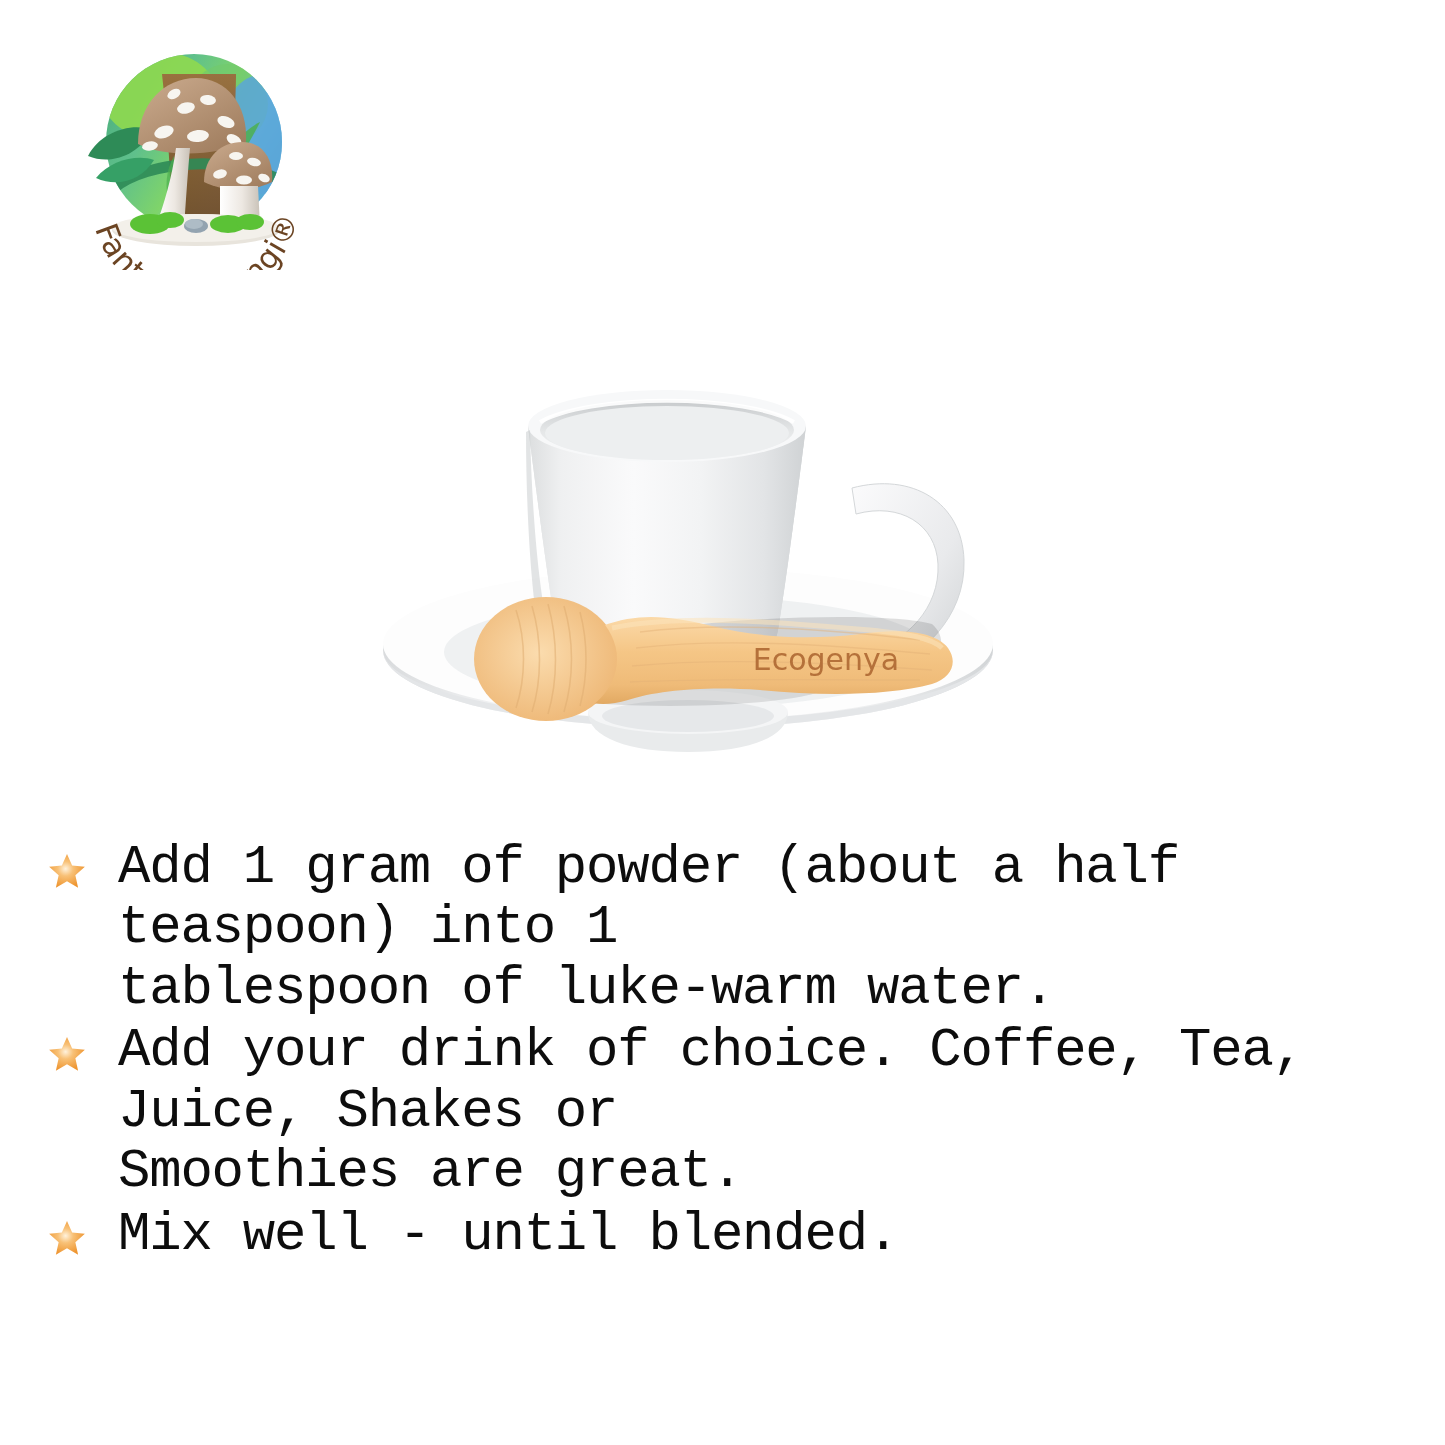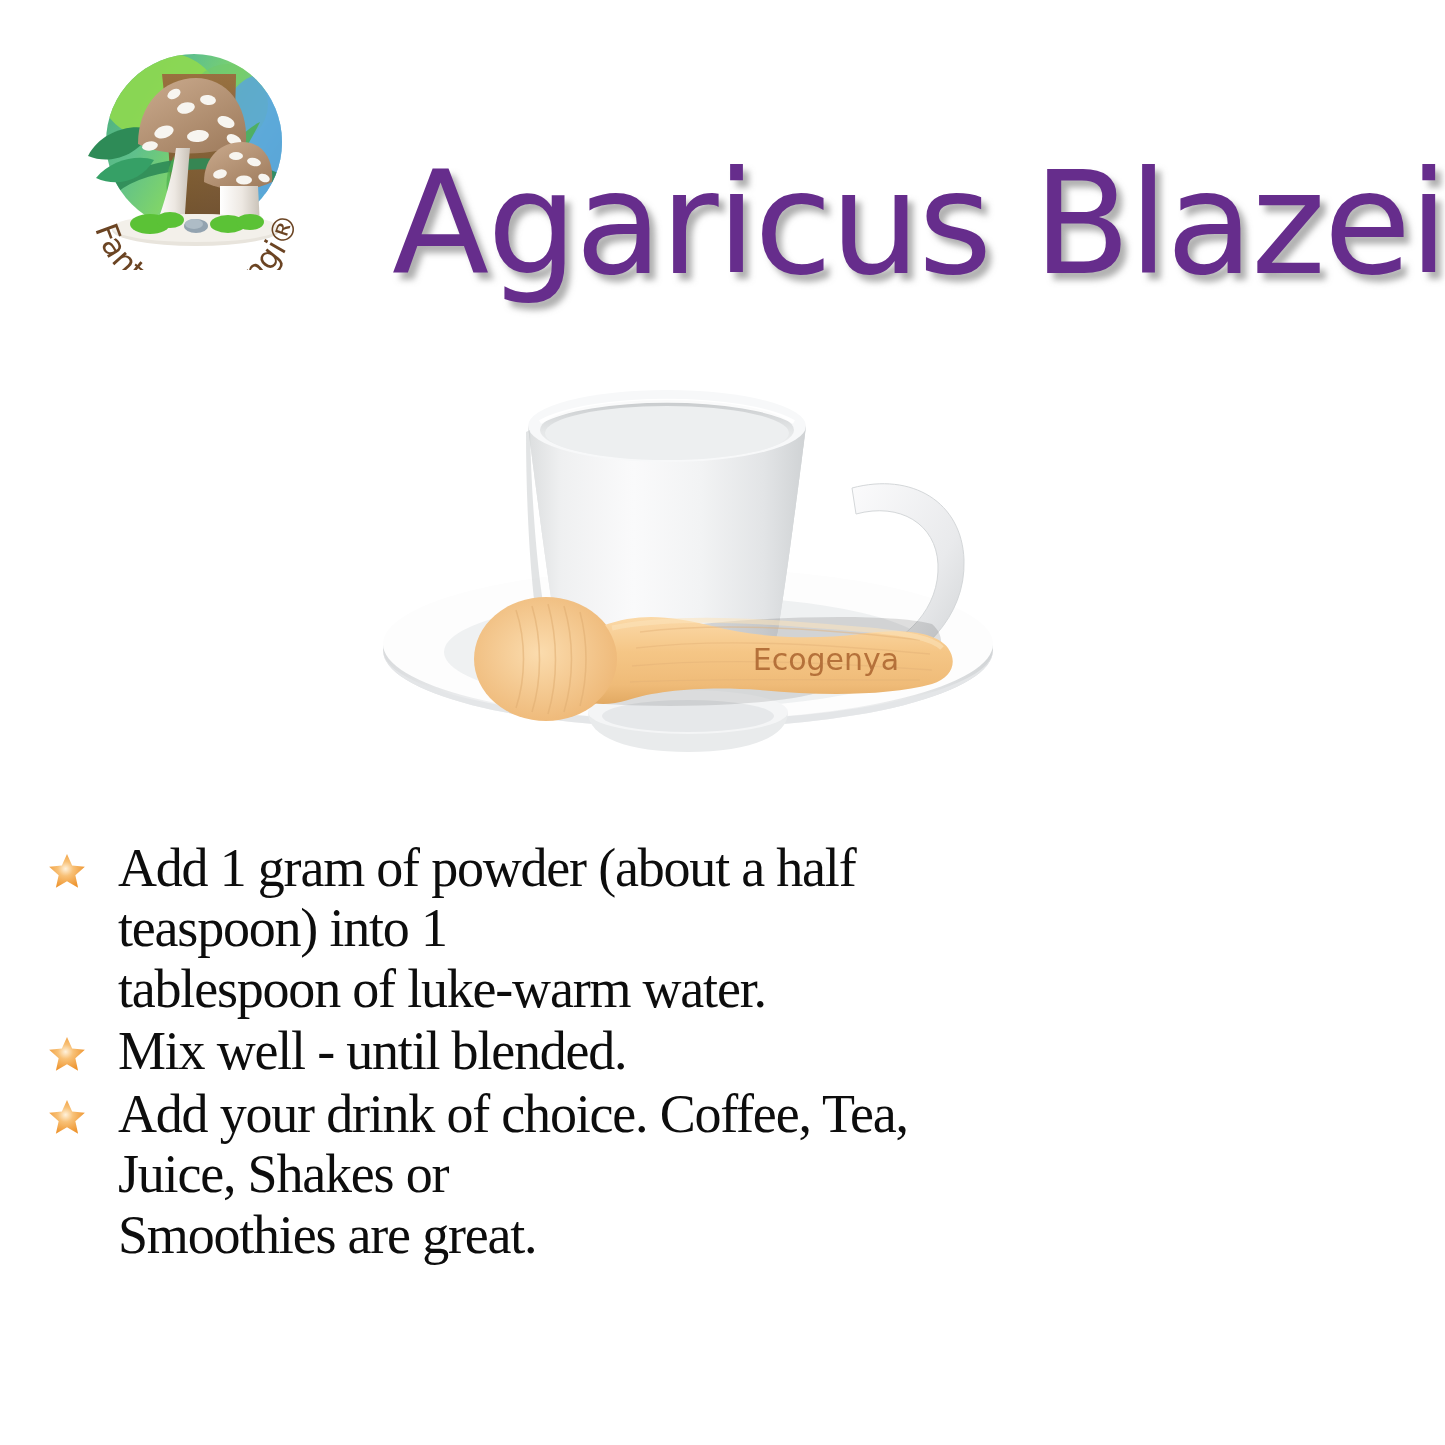--- a/index.html
+++ b/index.html
@@ -50,21 +50,21 @@
     margin:0 0 2px 0;
   }
   .star{
     position:absolute;
     left:48px;
     top:14px;
     width:38px;height:38px;
   }
   .star svg{display:block;width:38px;height:38px;}
   .btext{
-    font-family:Liberation Serif, serif;
+    font-family:Liberation Mono, monospace;
     font-size:54px;
     line-height:1.12;
     color:#0d0d0d;
     letter-spacing:-1.2px;
     white-space:pre-line;
     margin:0;
   }
 </style>
 </head>
 <body>
@@ -156,21 +156,20 @@
         <ellipse cx="118" cy="188" rx="12" ry="7" fill="#93A3B0"></ellipse>
         <ellipse cx="116" cy="186" rx="9" ry="5" fill="#AEBCC6"></ellipse>
 
         <path id="arcPath" d="M14 176 A 104 104 0 0 0 220 176" fill="none"></path>
         <text font-family="DejaVu Sans, sans-serif" font-size="31" fill="#6B4423" letter-spacing="1">
           <textPath href="#arcPath" startOffset="5%">Fantastic Fungi®</textPath>
         </text>
       </svg>
     </div>
 
-    <h1 class="title">Agaricus Blazei</h1>
   </div>
 
   <div class="cup-wrap">
     <svg viewBox="0 0 730 450" xmlns="http://www.w3.org/2000/svg" aria-hidden="true">
       <defs>
         <linearGradient id="cupBody" x1="0%" y1="0%" x2="100%" y2="0%">
           <stop offset="0%" stop-color="#DCDEDF"></stop>
           <stop offset="12%" stop-color="#EFF0F1"></stop>
           <stop offset="38%" stop-color="#FAFAFB"></stop>
           <stop offset="62%" stop-color="#F2F3F4"></stop>
@@ -303,45 +302,45 @@
       </span>
       <p class="btext">Add 1 gram of powder (about a half
 teaspoon) into 1
 tablespoon of luke-warm water.</p>
     </div>
 
     <div class="bullet">
       <span class="star">
         <svg viewBox="0 0 40 40" xmlns="http://www.w3.org/2000/svg" aria-hidden="true">
           <defs>
-            <radialGradient id="starG2" cx="46%" cy="44%" r="56%">
-              <stop offset="0%" stop-color="#FFF2DC"></stop>
-              <stop offset="38%" stop-color="#F8C177"></stop>
-              <stop offset="100%" stop-color="#EE9530"></stop>
-            </radialGradient>
-          </defs>
-          <path d="M20 2 L25.4 14.3 L38.8 15.6 L28.8 24.5 L31.7 37.6 L20 30.8 L8.3 37.6 L11.2 24.5 L1.2 15.6 L14.6 14.3 Z" fill="url(#starG2)"></path>
-        </svg>
-      </span>
-      <p class="btext">Mix well - until blended.</p>
-    </div>
-
-    <div class="bullet">
-      <span class="star">
-        <svg viewBox="0 0 40 40" xmlns="http://www.w3.org/2000/svg" aria-hidden="true">
-          <defs>
             <radialGradient id="starG3" cx="46%" cy="44%" r="56%">
               <stop offset="0%" stop-color="#FFF2DC"></stop>
               <stop offset="38%" stop-color="#F8C177"></stop>
               <stop offset="100%" stop-color="#EE9530"></stop>
             </radialGradient>
           </defs>
           <path d="M20 2 L25.4 14.3 L38.8 15.6 L28.8 24.5 L31.7 37.6 L20 30.8 L8.3 37.6 L11.2 24.5 L1.2 15.6 L14.6 14.3 Z" fill="url(#starG3)"></path>
         </svg>
       </span>
       <p class="btext">Add your drink of choice. Coffee, Tea,
 Juice, Shakes or
 Smoothies are great.</p>
     </div>
 
+    <div class="bullet">
+      <span class="star">
+        <svg viewBox="0 0 40 40" xmlns="http://www.w3.org/2000/svg" aria-hidden="true">
+          <defs>
+            <radialGradient id="starG2" cx="46%" cy="44%" r="56%">
+              <stop offset="0%" stop-color="#FFF2DC"></stop>
+              <stop offset="38%" stop-color="#F8C177"></stop>
+              <stop offset="100%" stop-color="#EE9530"></stop>
+            </radialGradient>
+          </defs>
+          <path d="M20 2 L25.4 14.3 L38.8 15.6 L28.8 24.5 L31.7 37.6 L20 30.8 L8.3 37.6 L11.2 24.5 L1.2 15.6 L14.6 14.3 Z" fill="url(#starG2)"></path>
+        </svg>
+      </span>
+      <p class="btext">Mix well - until blended.</p>
+    </div>
+
   </div>
 
 </div>
 
 </body></html>

